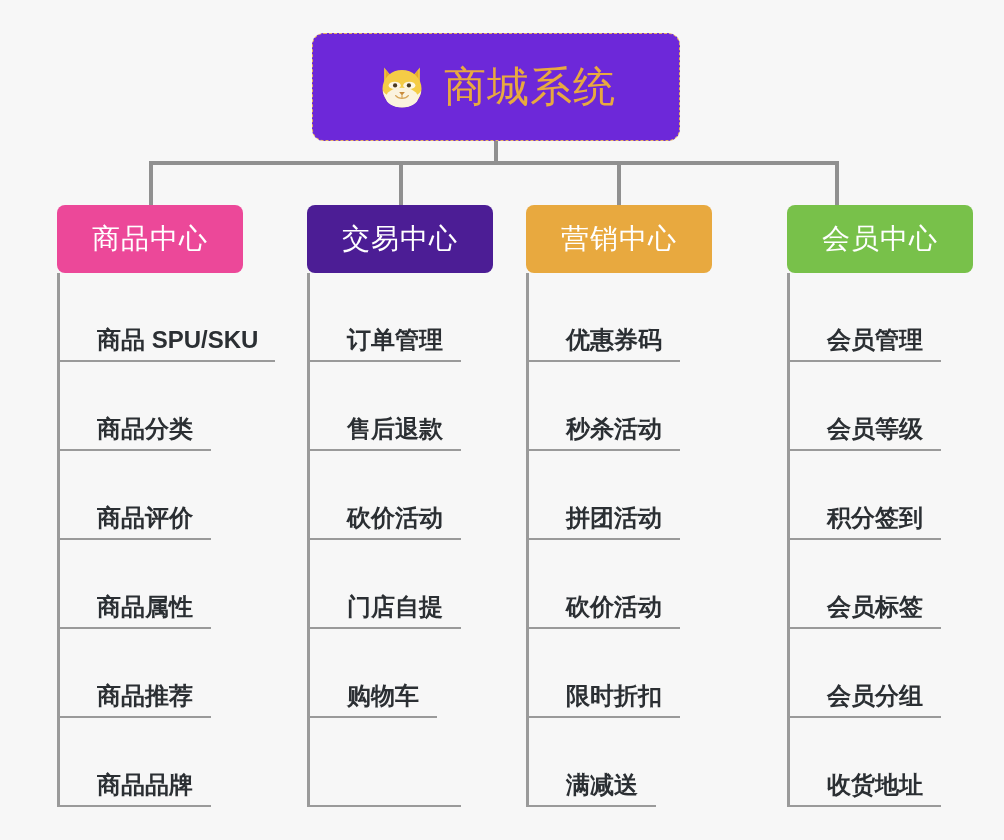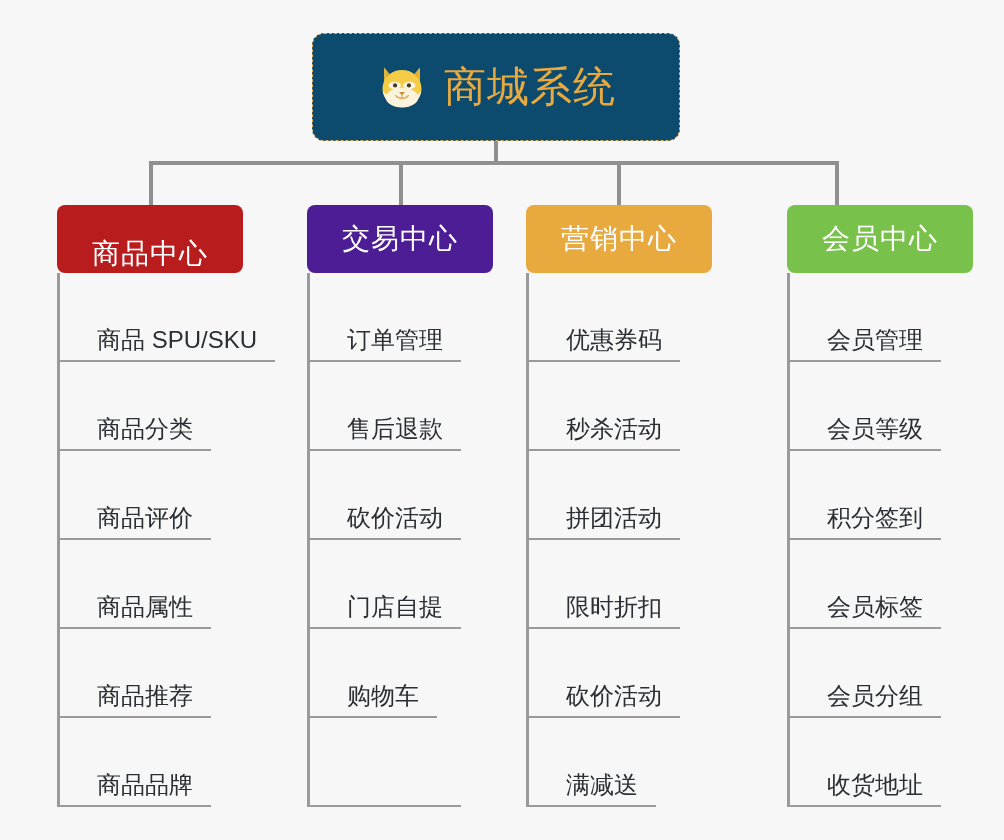--- a/index.html
+++ b/index.html
@@ -20,21 +20,21 @@
     background: #f7f7f7;
   }
 
   
   .root-node {
     position: absolute;
     left: 312px;
     top: 33px;
     width: 368px;
     height: 108px;
-    background: #0c4a6e;
+    background: #6d28d9;
     border: 1px dashed #e8b05e;
     border-radius: 12px;
     display: flex;
     align-items: center;
     justify-content: center;
     gap: 16px;
   }
 
   .root-icon {
     width: 52px;
@@ -92,21 +92,21 @@
     border-radius: 8px;
     display: flex;
     align-items: center;
     justify-content: center;
     color: #ffffff;
     font-size: 28px;
     letter-spacing: 1px;
     white-space: nowrap;
     font-weight: 400;
   }
-  .cat-header.blue   { background: #b91c1c; align-items: flex-end; }
+  .cat-header.blue   { background: #ec4899; }
   .cat-header.red    { background: #4c1d95; }
   .cat-header.orange { background: #e8a93f; }
   .cat-header.green  { background: #78c14a; }
 
   
   .leaf-list {
     position: relative;
     margin-top: 0;
     padding-left: 15px;
     border-left: 3px solid #9a9a9a;
@@ -128,20 +128,21 @@
   }
 
   .leaf-label {
     font-size: 24px;
     color: #2b2f33;
     white-space: nowrap;
     line-height: 1;
     padding: 0 18px 10px 22px;
     position: relative;
     z-index: 2;
+    font-weight: bold;
   }
 </style>
 </head>
 <body>
 
 <div id="mindmap">
 
   <div class="root-node">
     <span class="root-icon">
       <svg viewBox="0 0 64 64" xmlns="http://www.w3.org/2000/svg">
@@ -248,25 +249,25 @@
       <div class="leaf-item">
         <span class="leaf-underline" style="width: 151px;"></span>
         <span class="leaf-label">秒杀活动</span>
       </div>
       <div class="leaf-item">
         <span class="leaf-underline" style="width: 151px;"></span>
         <span class="leaf-label">拼团活动</span>
       </div>
       <div class="leaf-item">
         <span class="leaf-underline" style="width: 151px;"></span>
+        <span class="leaf-label">砍价活动</span>
+      </div>
+      <div class="leaf-item">
+        <span class="leaf-underline" style="width: 151px;"></span>
         <span class="leaf-label">限时折扣</span>
-      </div>
-      <div class="leaf-item">
-        <span class="leaf-underline" style="width: 151px;"></span>
-        <span class="leaf-label">砍价活动</span>
       </div>
       <div class="leaf-item">
         <span class="leaf-underline" style="width: 127px;"></span>
         <span class="leaf-label">满减送</span>
       </div>
     </div>
   </div>
 
   <div class="column c4">
     <div class="cat-header green">

